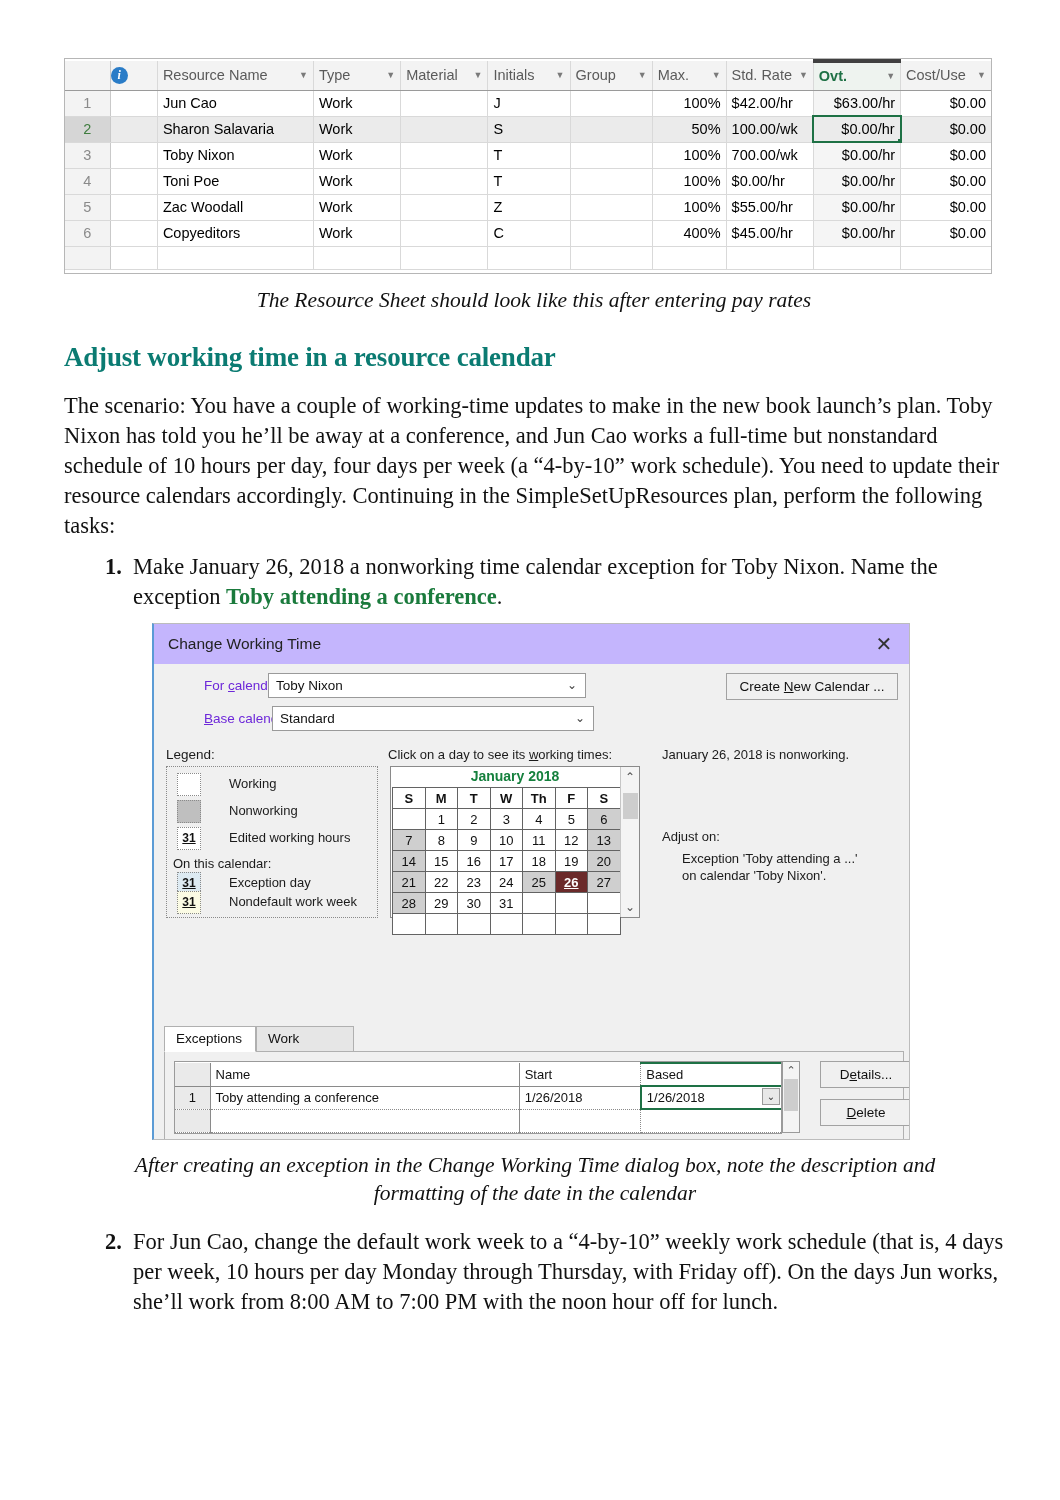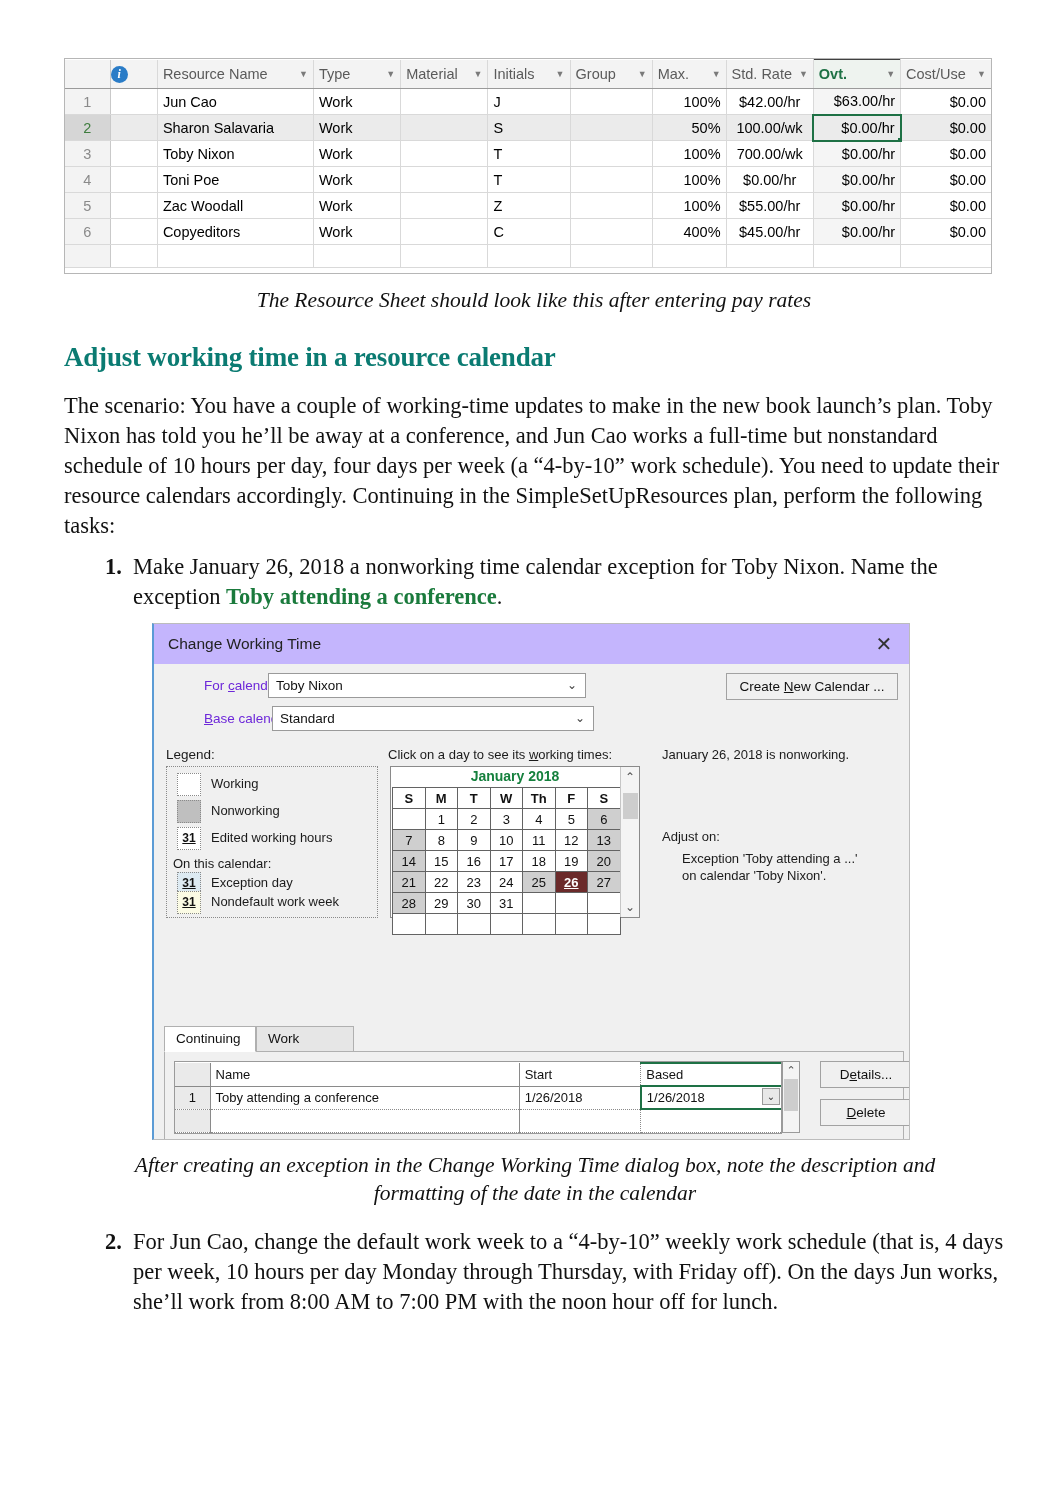--- a/index.html
+++ b/index.html
@@ -69,42 +69,42 @@
     padding: 0;
     border-right: 1px solid #c9c9c9;
   }
   th.col-info, td.col-info { width: 46px; text-align: center; padding: 0; }
   th.col-name, td.col-name { width: 152px; }
   th.col-type, td.col-type { width: 85px; }
   th.col-material, td.col-material { width: 85px; }
   th.col-initials, td.col-initials { width: 80px; }
   th.col-group, td.col-group { width: 80px; }
   th.col-max, td.col-max { width: 72px; text-align: right; }
-  th.col-std, td.col-std { width: 85px; text-align: center; }
+  th.col-std, td.col-std { width: 85px; text-align: left; }
   th.col-ovt, td.col-ovt { width: 85px; text-align: right; }
   th.col-cost, td.col-cost { width: 88px; text-align: right; border-right: none; }
   .sheet th.col-max, .sheet th.col-std, .sheet th.col-ovt, .sheet th.col-cost { text-align: left; }
 
   .info-icon {
     display: inline-block;
     width: 17px; height: 17px;
     border-radius: 50%;
     background: #2a7cc7;
     color: #fff;
     font-family: "Liberation Serif", serif;
     font-style: italic;
     font-weight: bold;
     font-size: 12px;
     line-height: 17px;
     text-align: center;
     vertical-align: middle;
   }
 
   th.col-ovt.selected-col {
-    border-top: 1px solid #404040;
+    border-top: 4px solid #404040;
     color: #1e7145;
     font-weight: bold;
     background: #eef3ef;
   }
   tr.row-selected td.col-rownum { background: #d6d6d6; color: #3f7d3f; }
   tr.row-selected td { background: #ebebeb; }
   td.cell-active {
     border: 2px solid #1e7145;
     background: #fff;
     position: relative;
@@ -274,21 +274,21 @@
     background: #fff;
     font-size: 12px;
     font-weight: bold;
     text-align: center;
     line-height: 21px;
     color: #111;
   }
   .legend-swatch.num { text-decoration: underline; }
   .legend-text {
     position: absolute;
-    left: 34px; top: 3px;
+    left: 52px; top: 3px;
     font-size: 13px;
     white-space: nowrap;
   }
   .legend-sub {
     position: absolute;
     left: 6px;
     font-size: 13px;
   }
 
   
@@ -752,21 +752,21 @@
   </div>
 
   <div id="day-status">January 26, 2018 is nonworking.</div>
   <div id="based-on-title">Adjust on:</div>
   <div id="based-on-body">
     <div>Exception 'Toby attending a ...'</div>
     <div>on calendar 'Toby Nixon'.</div>
   </div>
 
   <div class="tabstrip">
-    <div class="tab active" style="left:0; width:92px;">Continuing</div>
+    <div class="tab active" style="left:0; width:92px;">Exceptions</div>
     <div class="tab" style="left:92px; width:98px;">Work Weeks</div>
   </div>
 
   <div class="tabpanel">
     <div class="exc-grid">
       <table class="exc">
         <thead>
           <tr>
             <th class="exc-rownum"></th>
             <th class="exc-name">Name</th>

